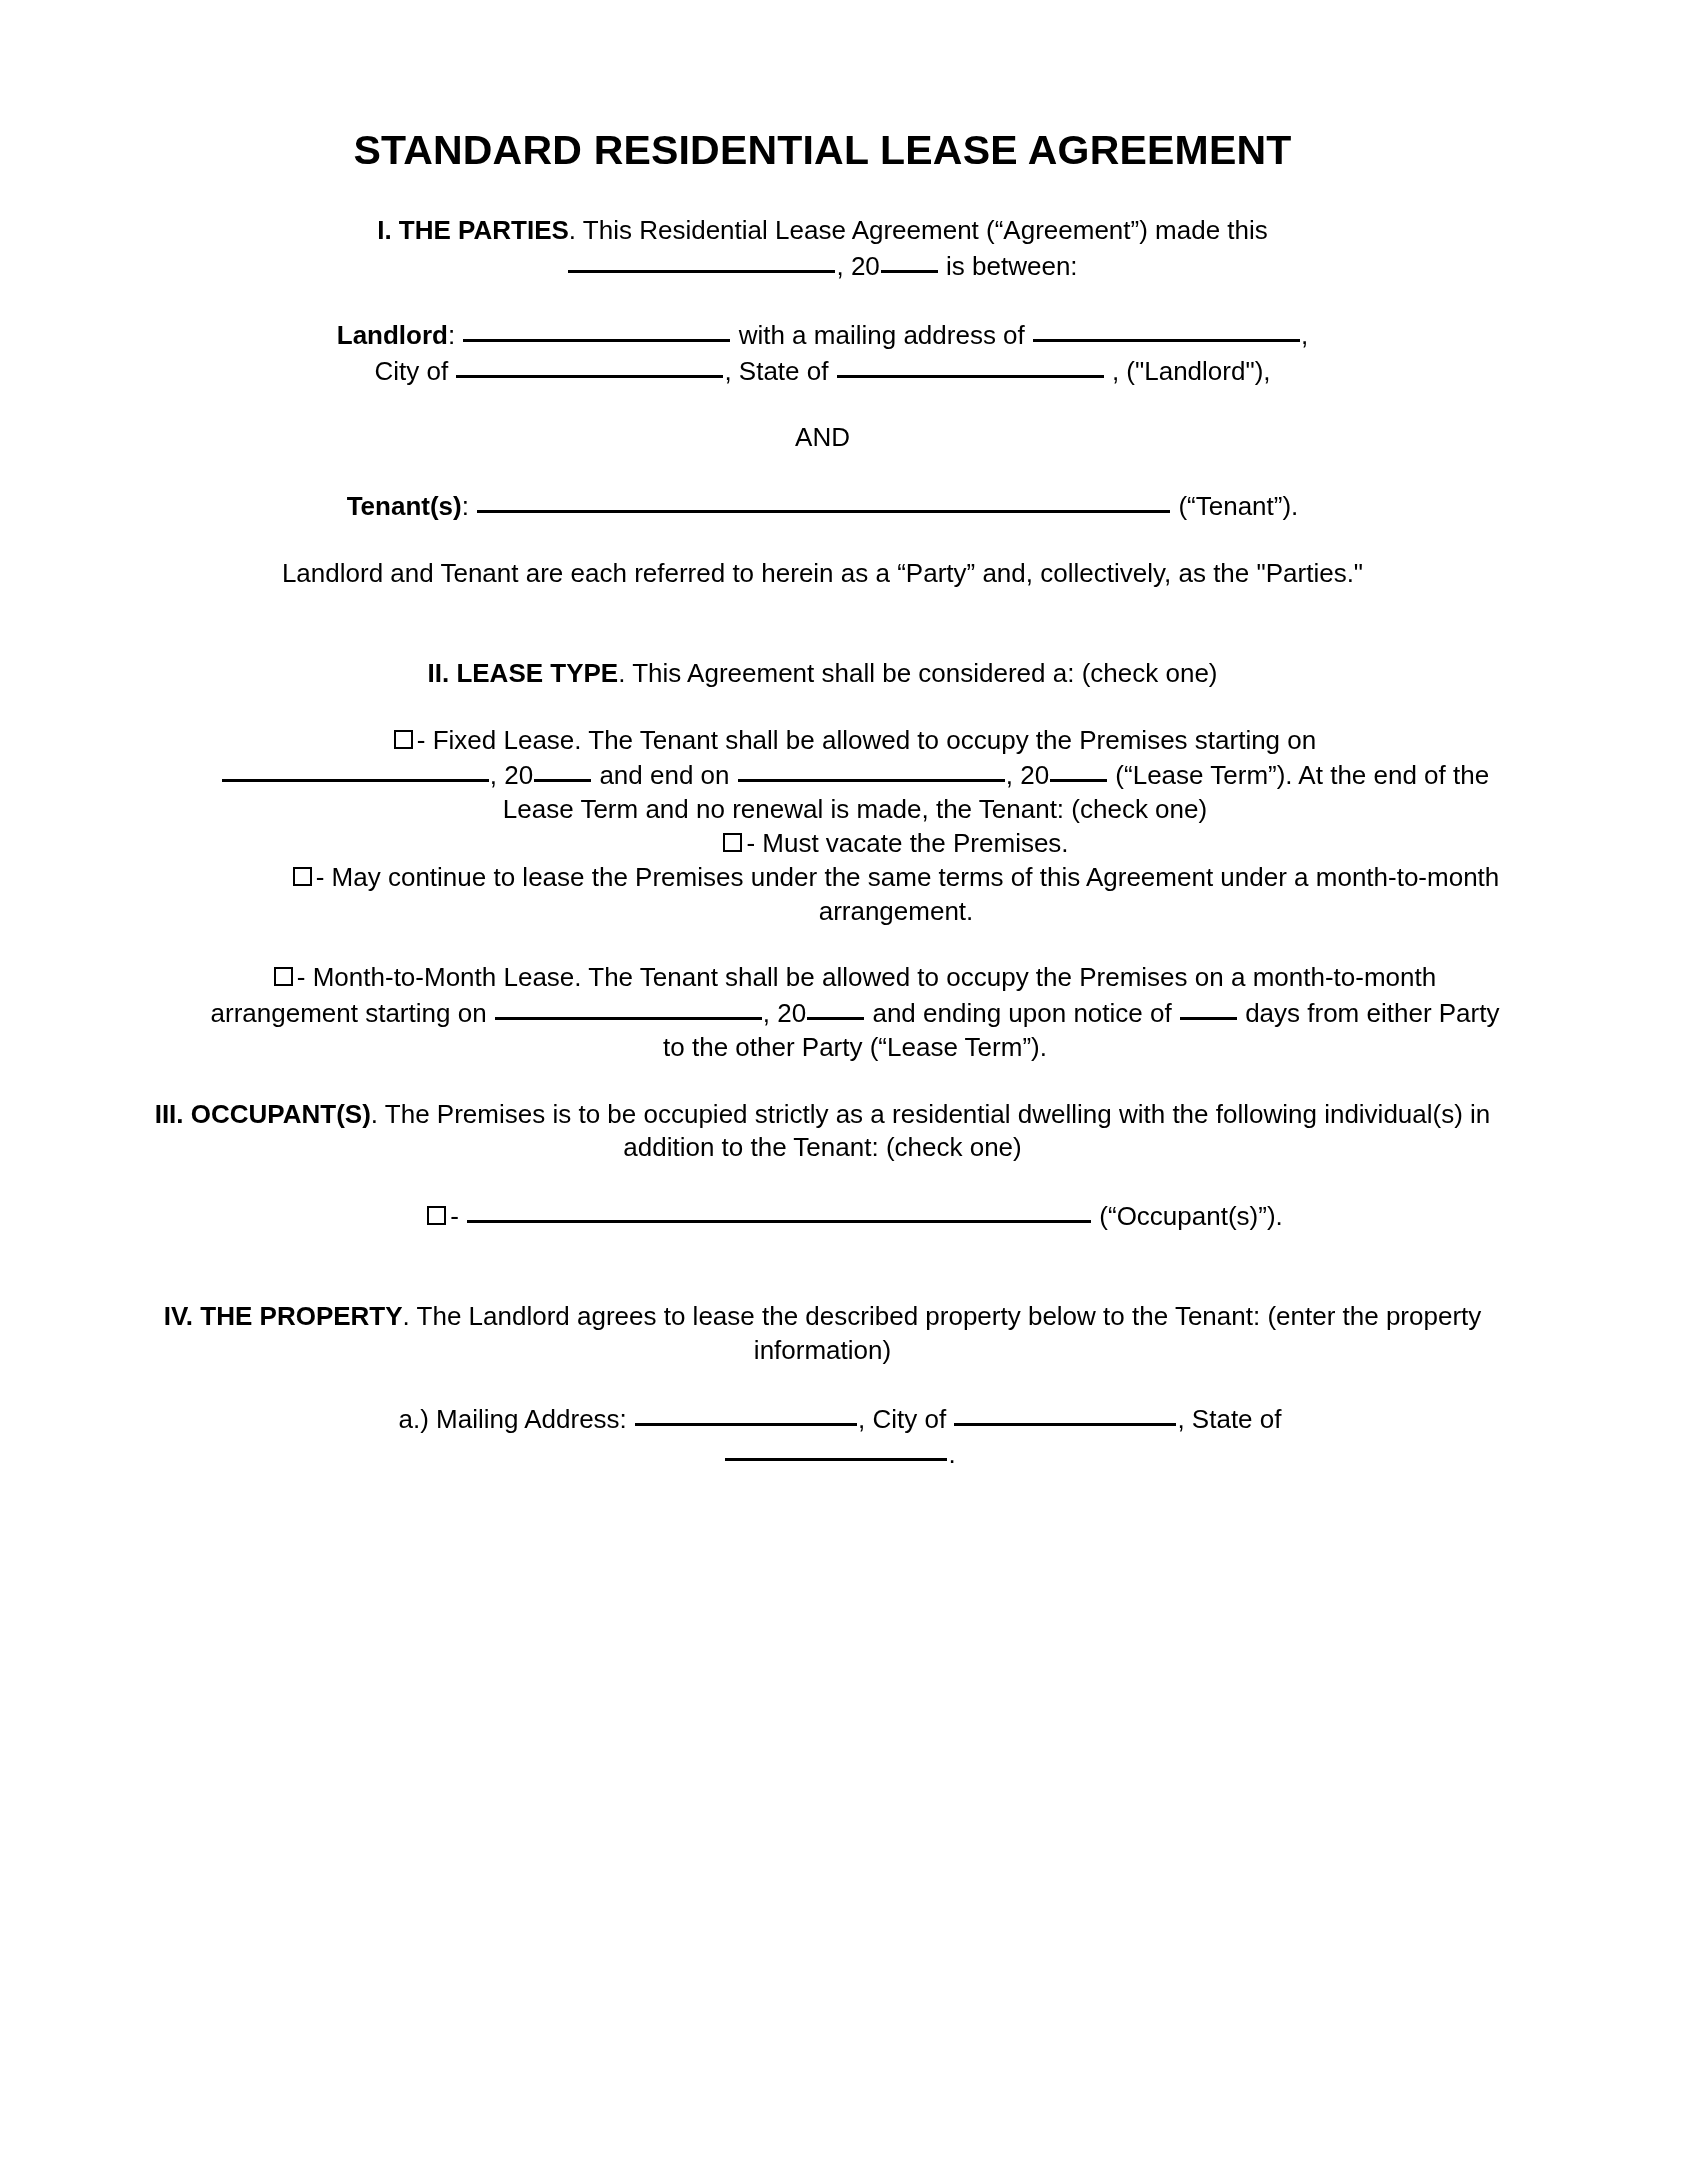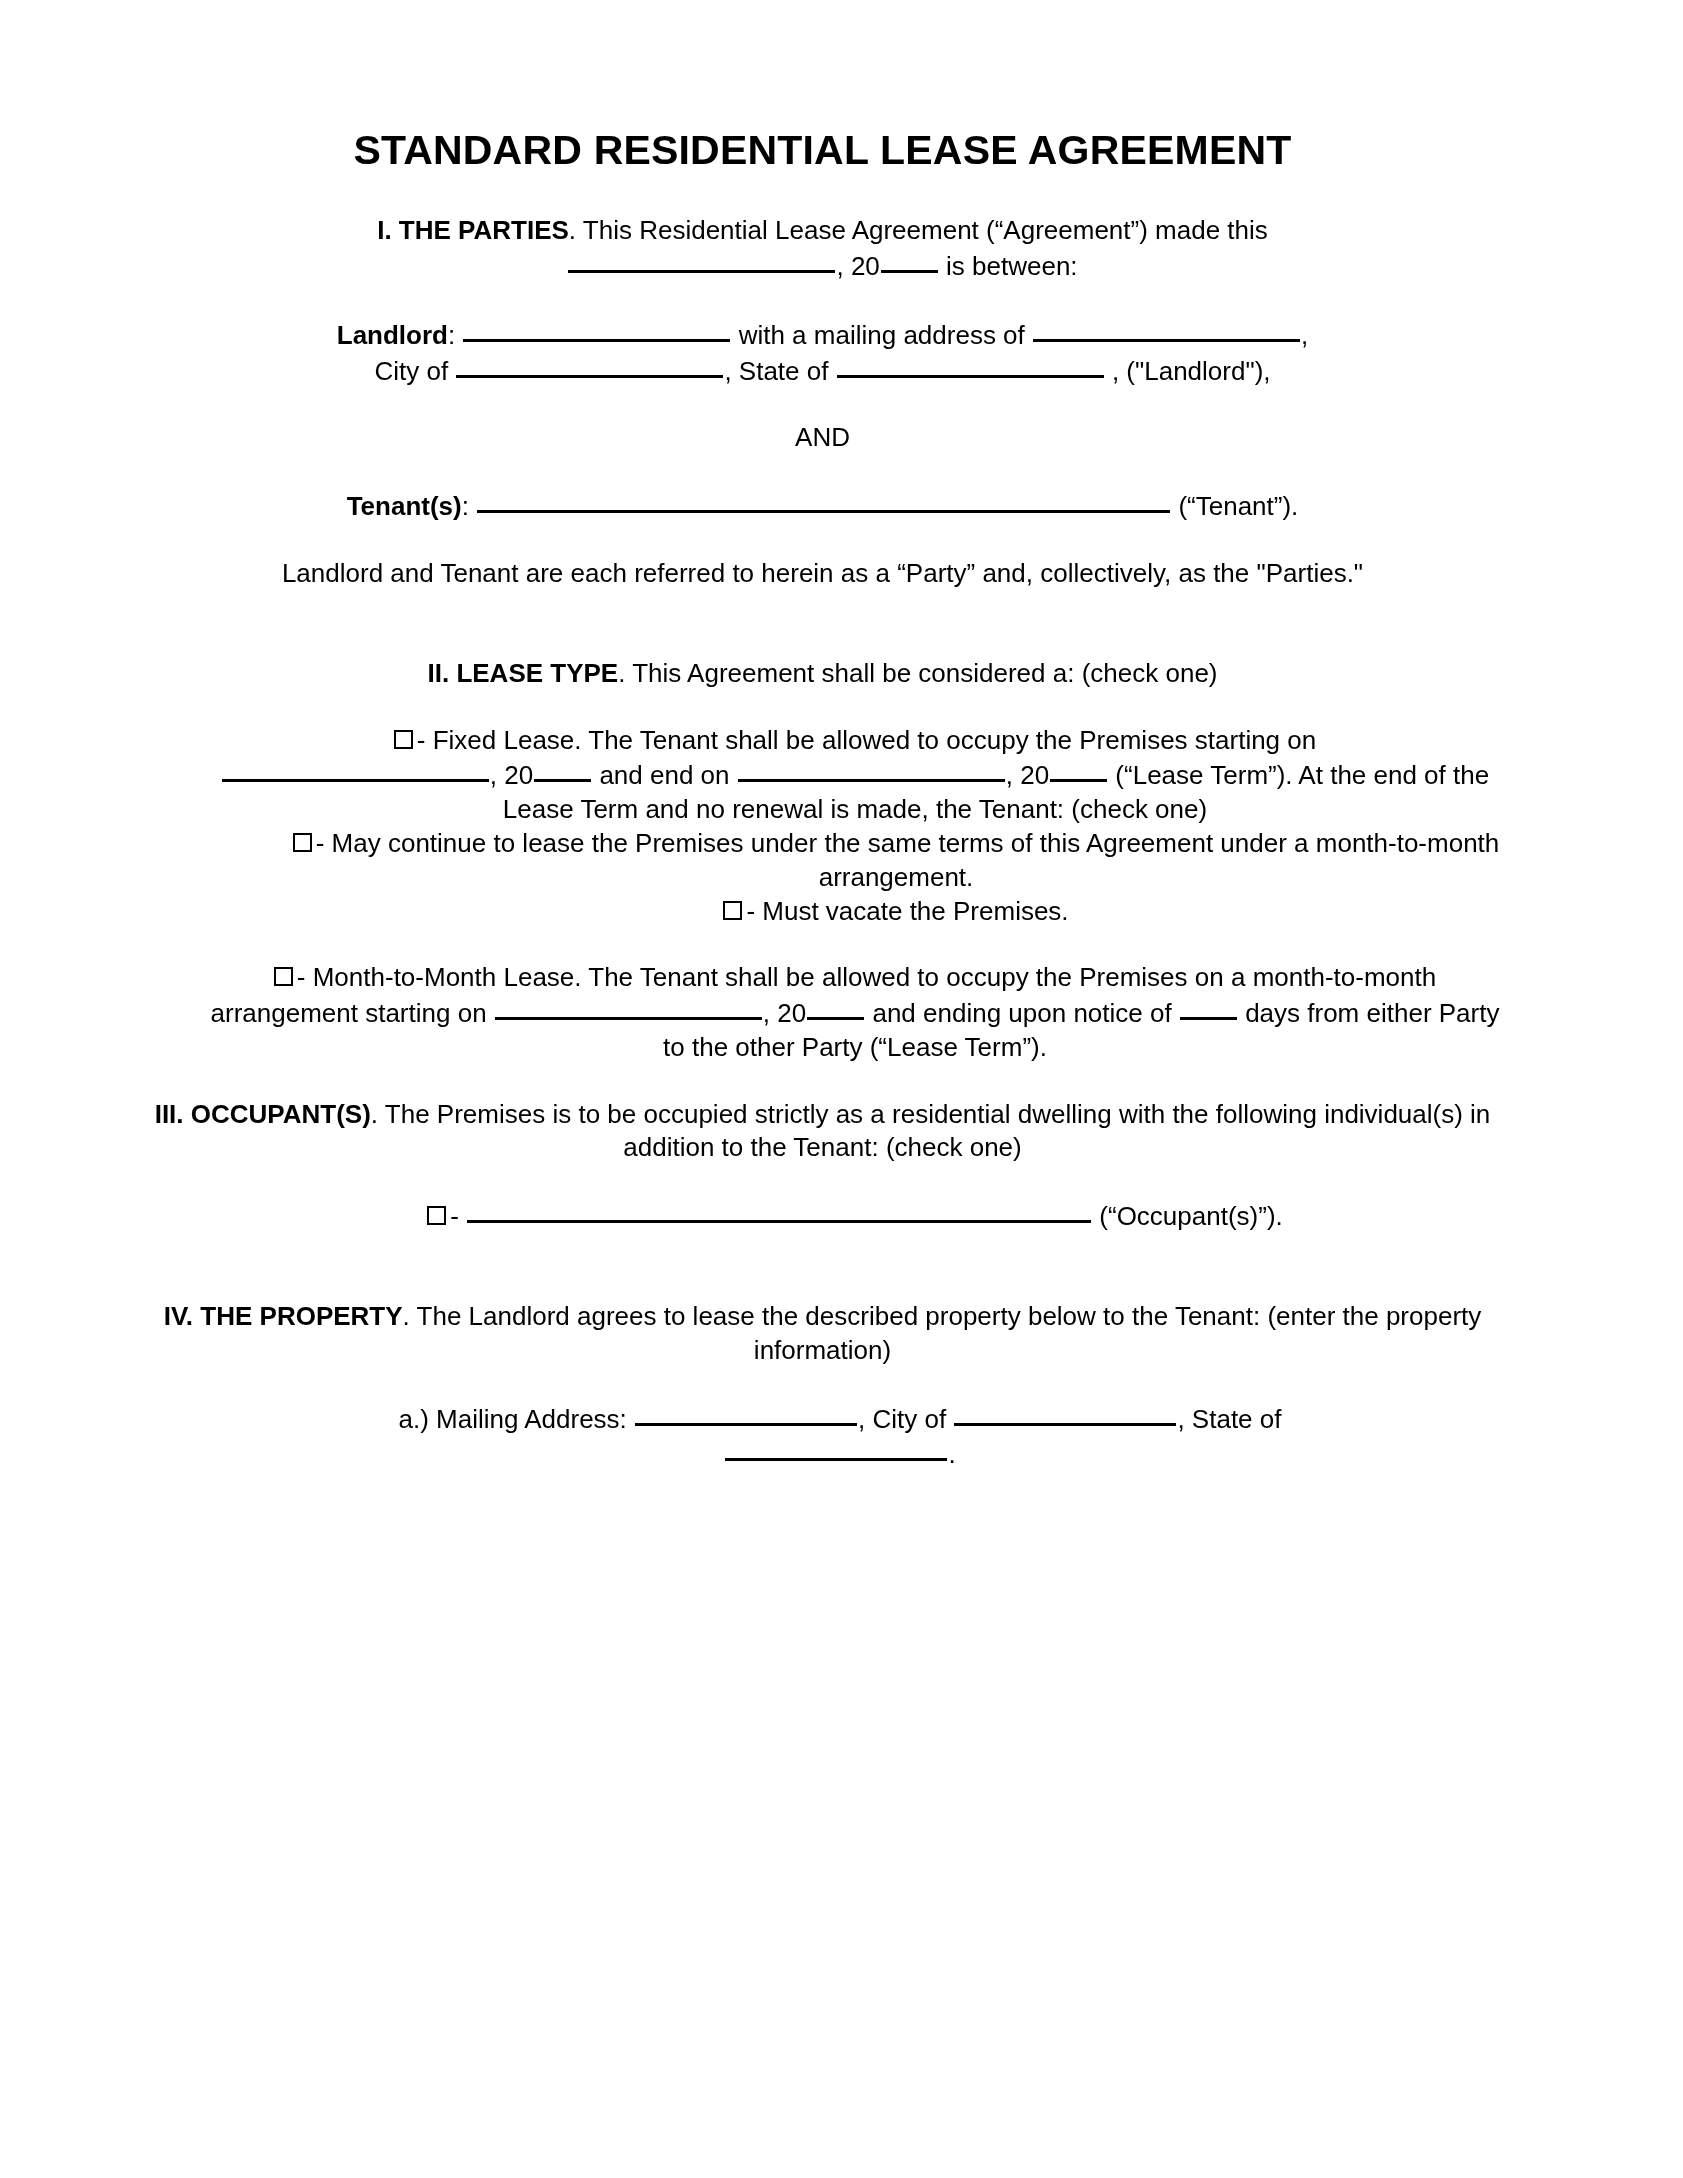--- a/index.html
+++ b/index.html
@@ -120,23 +120,23 @@
 
 
     <div class="gap-md"></div>
 
     <p class="para"><span class="bold">II. LEASE TYPE</span><span>. This Agreement shall be considered a: (check one)</span></p>
 
     <div class="gap-md"></div>
 
     <p class="para indent-1"><span class="cb"></span><span>- Fixed Lease. The Tenant shall be allowed to occupy the Premises starting on </span><br><span class="blank b-lg"></span><span>, 20</span><span class="blank b-xs"></span><span> and end on </span><span class="blank b-lg"></span><span>, 20</span><span class="blank b-xs"></span><span> (“Lease Term”). At the end of the Lease Term and no renewal is made, the Tenant: (check one)</span></p>
 
+    <p class="para indent-2"><span class="cb"></span><span>- Must vacate the Premises.</span></p>
+
     <p class="para indent-2"><span class="cb"></span><span>- May continue to lease the Premises under the same terms of this Agreement under a month-to-month arrangement.</span></p>
-
-    <p class="para indent-2"><span class="cb"></span><span>- Must vacate the Premises.</span></p>
 
     <div class="gap-md"></div>
 
     <p class="para indent-1"><span class="cb"></span><span>- Month-to-Month Lease. The Tenant shall be allowed to occupy the Premises on a month-to-month arrangement starting on </span><span class="blank b-lg"></span><span>, 20</span><span class="blank b-xs"></span><span> and ending upon notice of </span><span class="blank b-xs"></span><span> days from either Party to the other Party (“Lease Term”).</span></p>
 
     <div class="gap-md"></div>
 
     <p class="para"><span class="bold">III. OCCUPANT(S)</span><span>. The Premises is to be occupied strictly as a residential dwelling with the following individual(s) in addition to the Tenant: (check one)</span></p>
 
     <div class="gap-md"></div>

